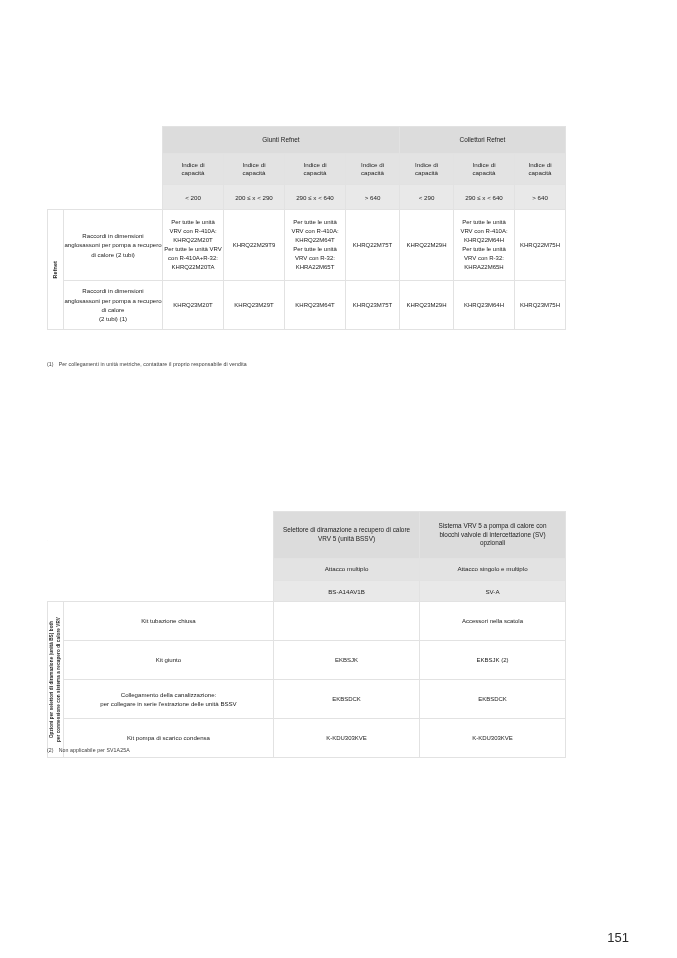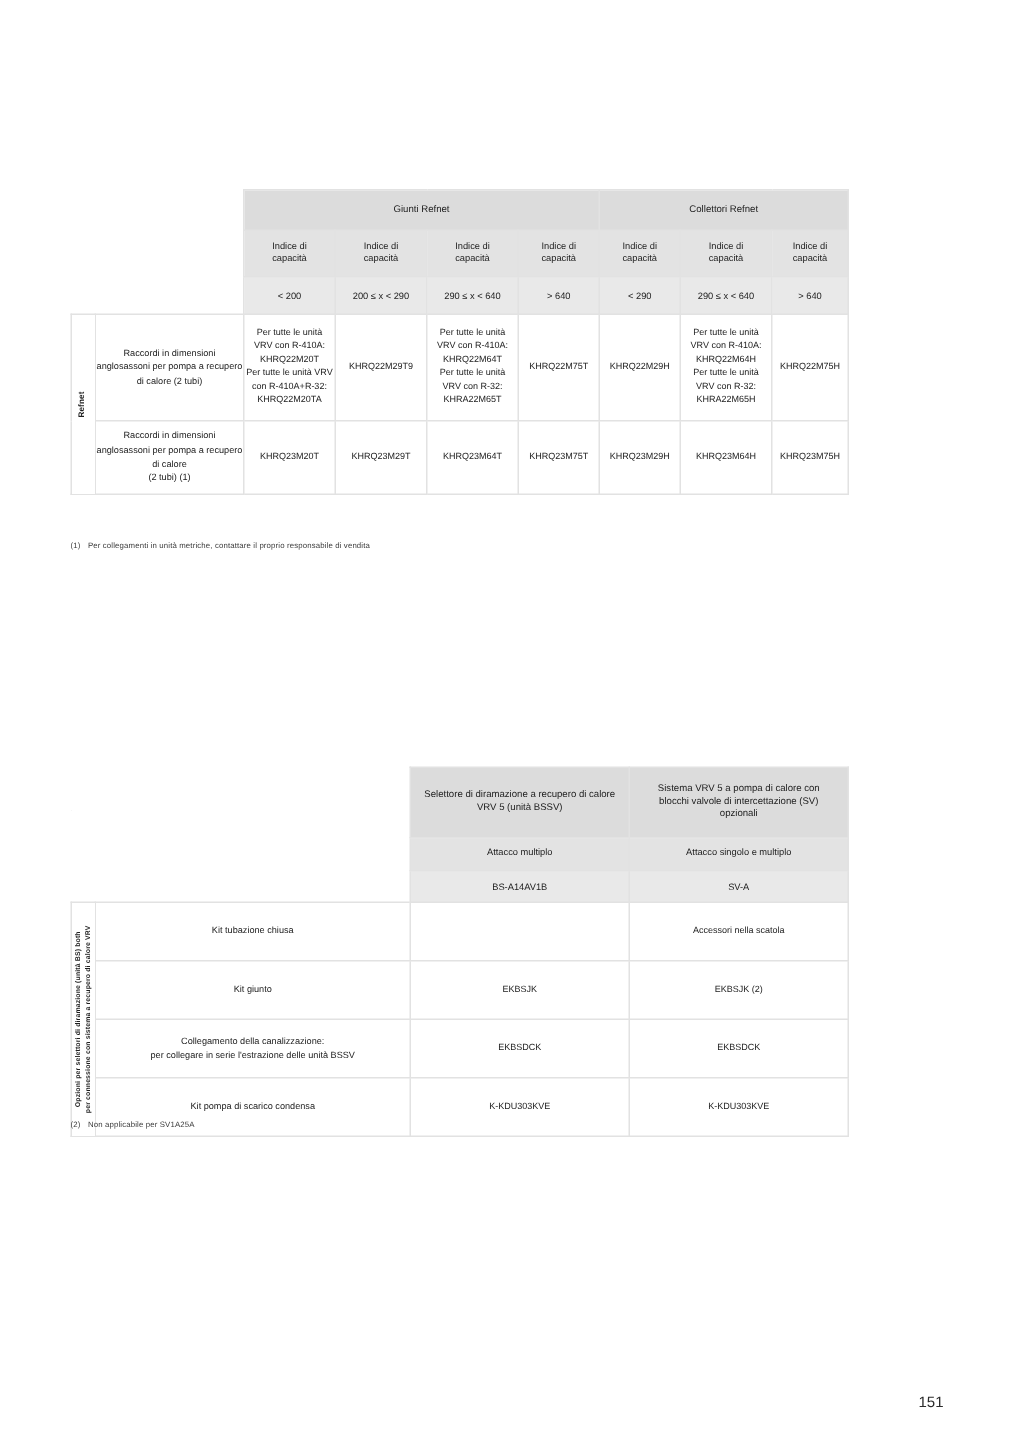--- a/index.html
+++ b/index.html
@@ -111,21 +111,21 @@
   }
   .footnote .fn-mark{margin-right:5px;}
   #footnote-1{left:47px;top:361px;}
   #footnote-2{left:47px;top:747px;}
 
   
   #page-number{
     position:absolute;
     right:48px;
     top:930px;
-    font-size:10px;
+    font-size:13px;
     color:#2b2b2b;
   }
 </style>
 </head>
 <body>
 
 <div class="page">
 
   <div class="section-title" id="refnet-title">Refnet</div>
 

